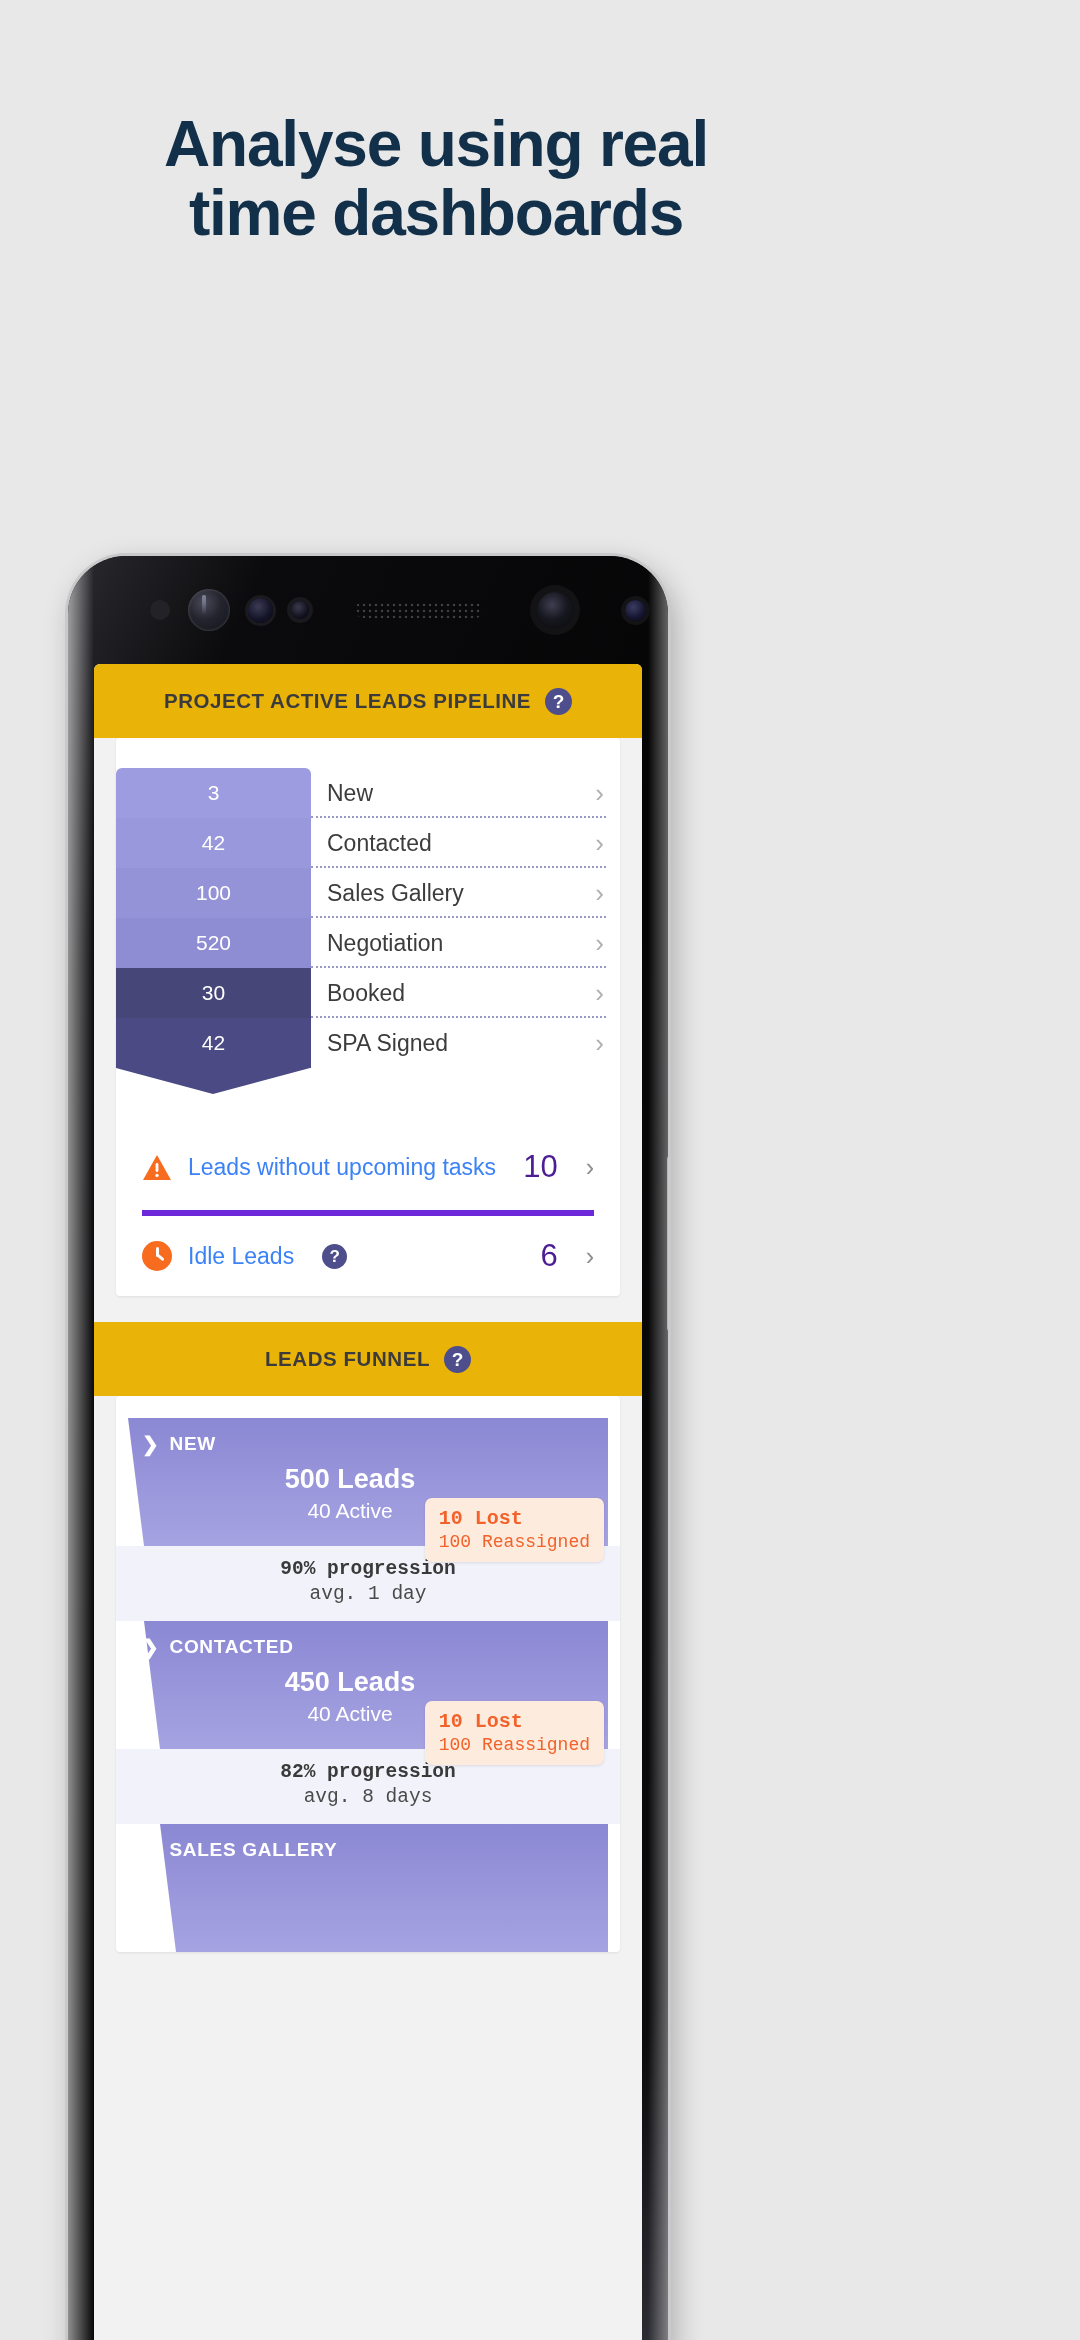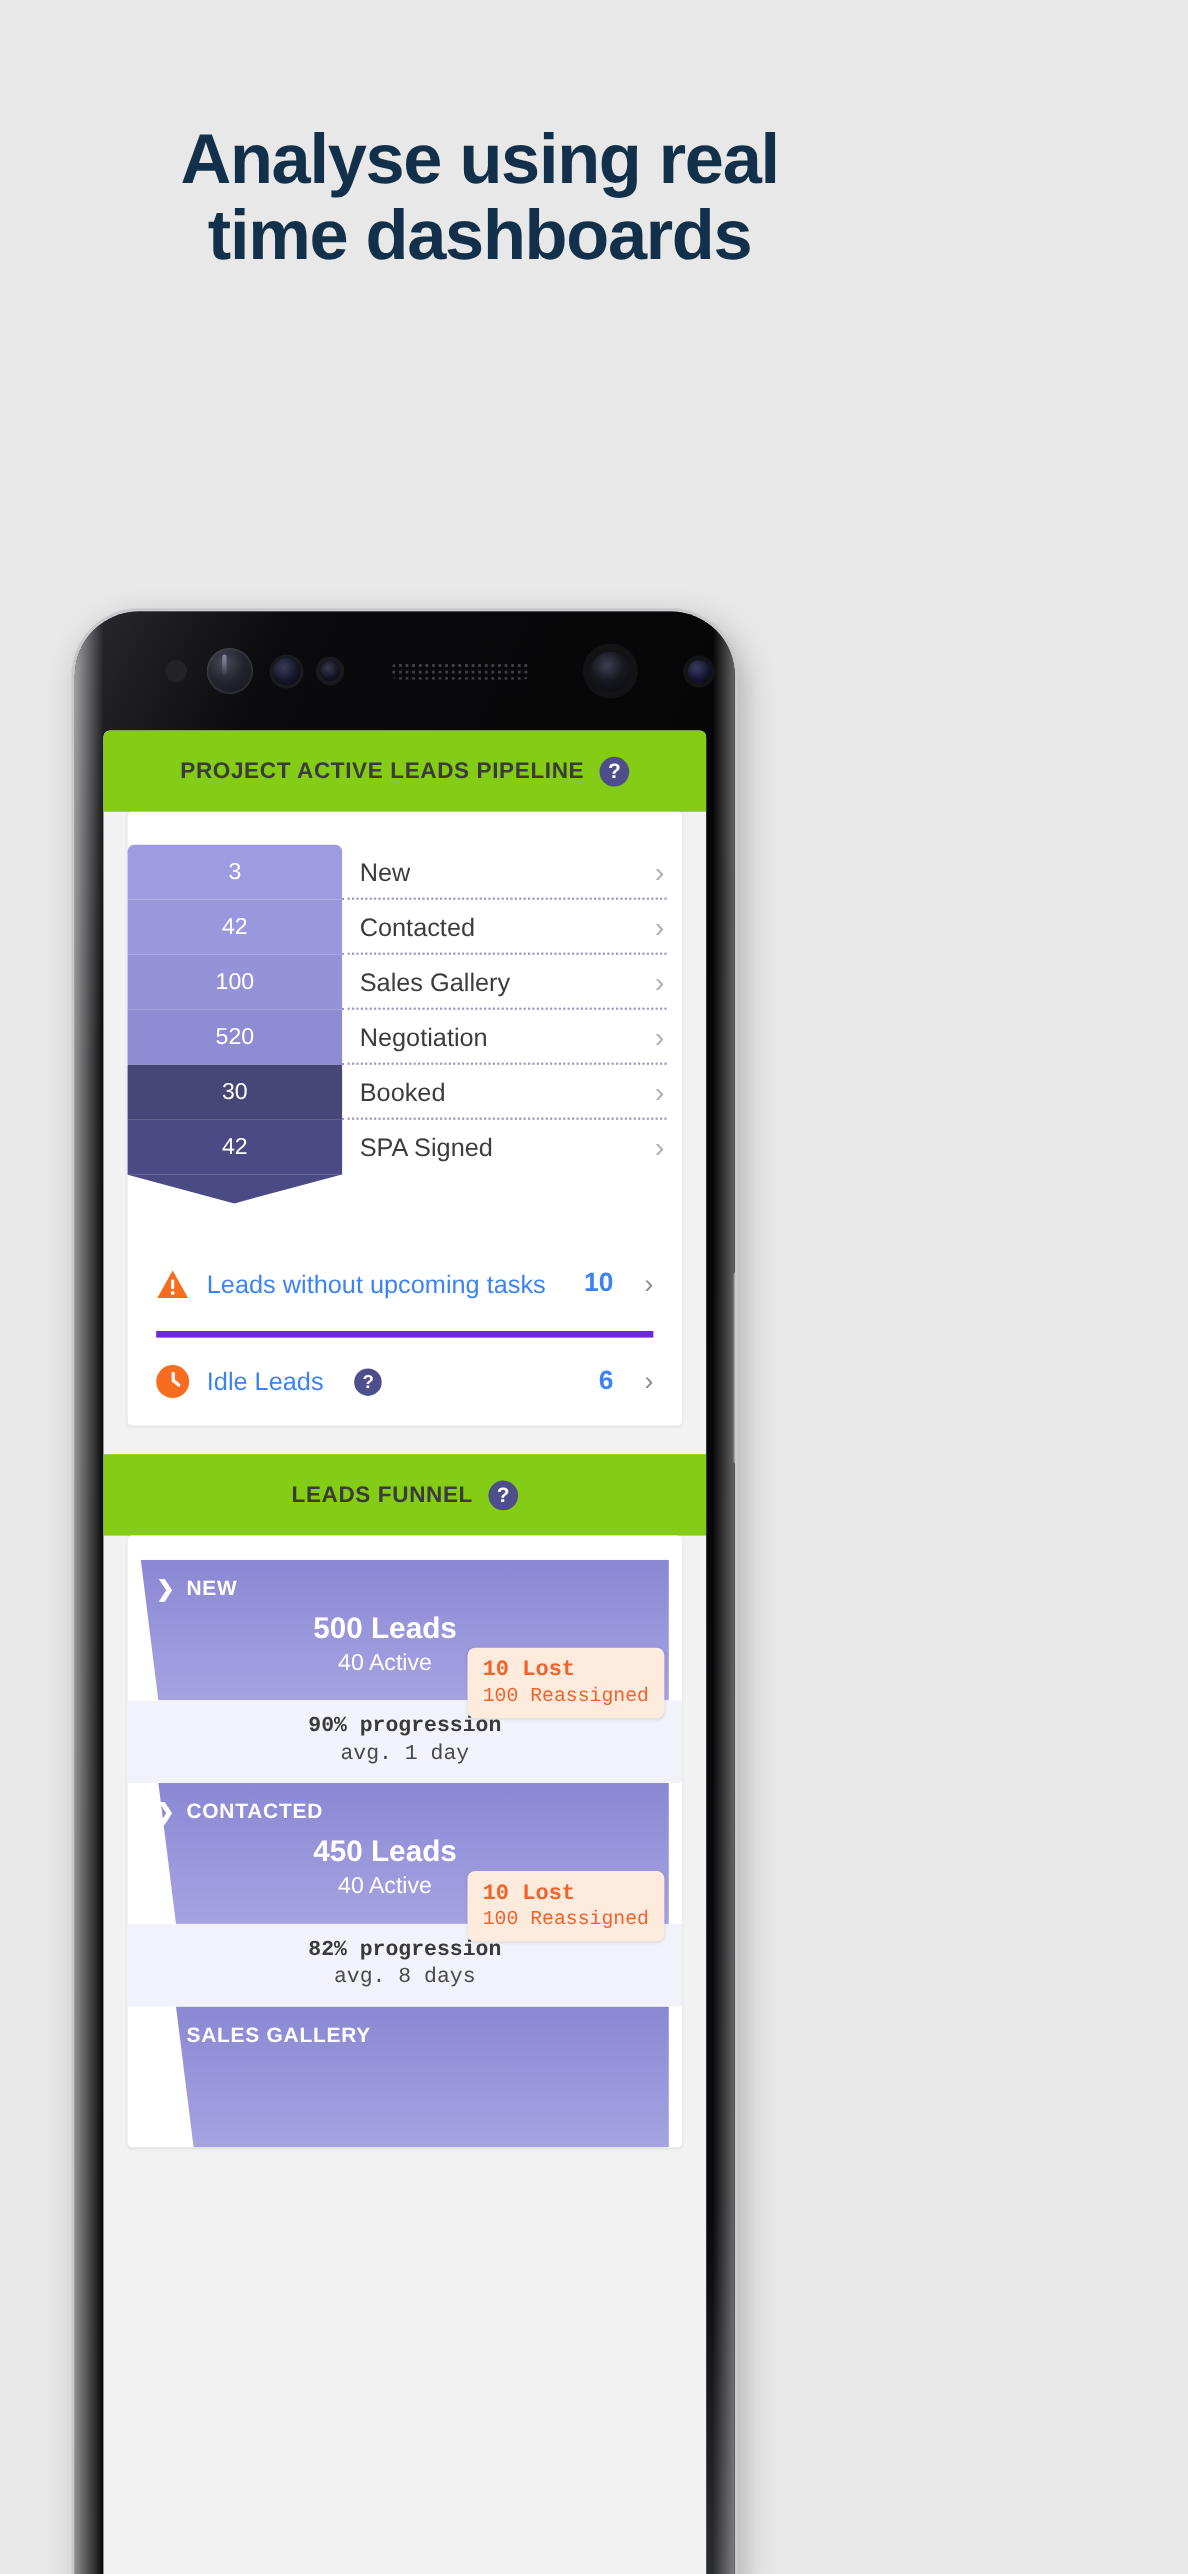--- a/index.html
+++ b/index.html
@@ -104,21 +104,21 @@
     background: #f2f2f2;
     overflow: hidden;
     z-index: 5;
     border-radius: 6px 6px 0 0;
   }
 
   
   .section-head {
     height: 74px;
     display: flex; align-items: center; justify-content: center; gap: 14px;
-    background: #84cc16;
+    background: #eab308;
   }
   .section-head .title {
     font-size: 20.5px; font-weight: bold; color: #3b3b3b;
     letter-spacing: .55px;
   }
   .help-badge {
     width: 27px; height: 27px; border-radius: 50%;
     background: #4e4e8c;
     color: #fff; font-size: 19px; font-weight: bold;
     display: flex; align-items: center; justify-content: center;
@@ -165,21 +165,21 @@
   }
 
   
   .alert-rows { padding: 56px 0 0; }
   .alert-row {
     display: flex; align-items: center; height: 86px;
     margin: 0 26px; gap: 16px;
   }
   .alert-row + .alert-row { border-top: 6px solid #6d28d9; }
   .alert-row .txt { flex: 1; font-size: 23px; color: #3b82f6; }
-  .alert-row .num { font-size: 24px; color: #3b82f6; font-weight: bold; padding-right: 12px; }
+  .alert-row .num { font-size: 31px; color: #4c1d95; font-weight: normal; padding-right: 12px; }
   .alert-row .chev { font-size: 25px; color: #8e8e8e; }
   .warn-icon {
     width: 30px; height: 27px; flex:none; position: relative;
   }
   .warn-icon svg { display:block; }
   .clock-icon {
     width: 30px; height: 30px; border-radius: 50%;
     background: #f86c20; flex: none; position: relative;
   }
   .clock-icon::before {

